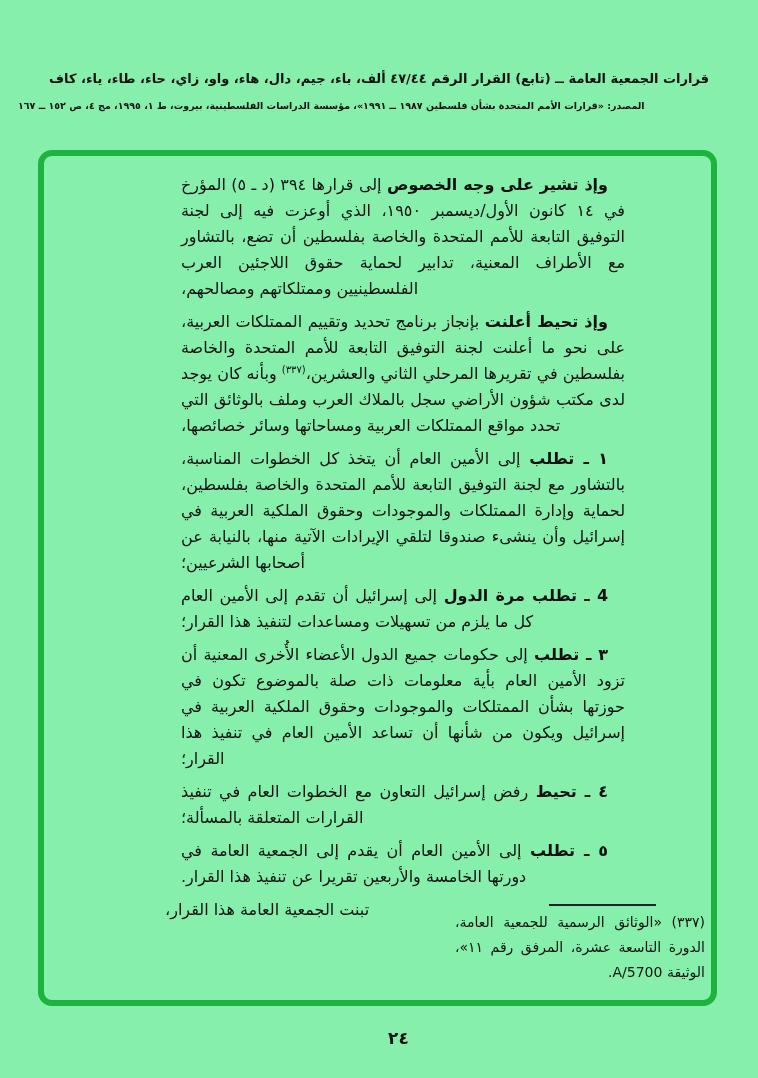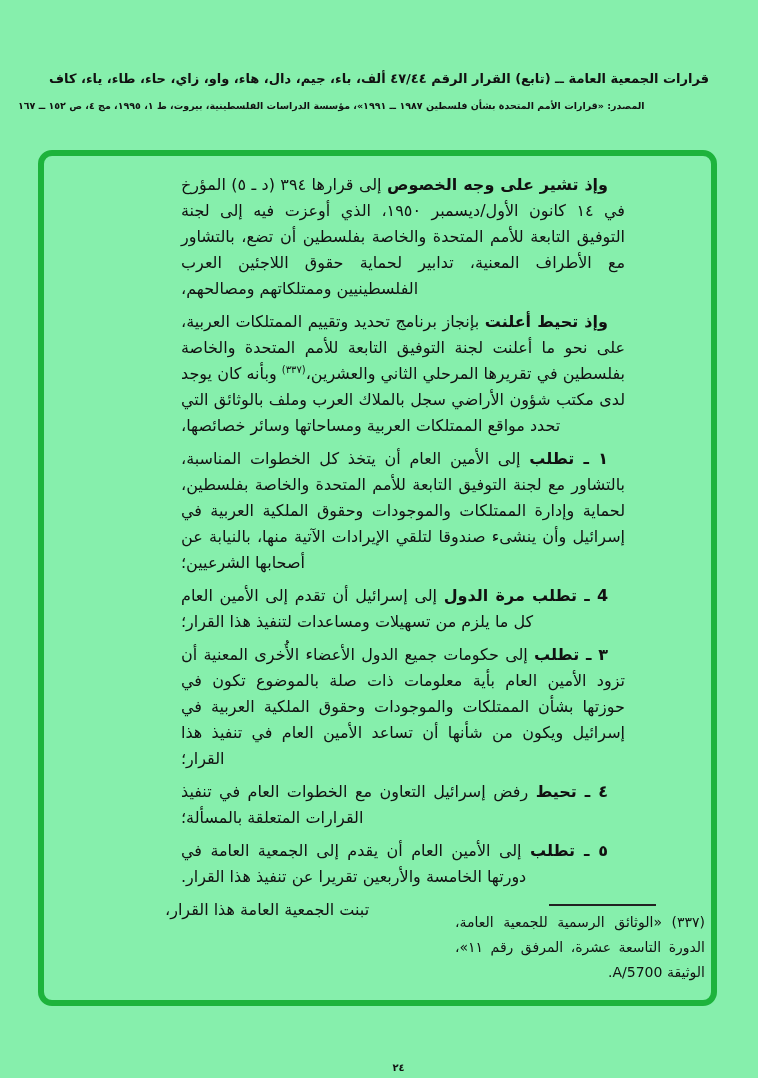--- a/index.html
+++ b/index.html
@@ -71,24 +71,24 @@
     position: absolute;
     left: 455px; top: 910px;
     width: 250px;
     direction: rtl;
     text-align: justify;
     font-size: 14px;
     line-height: 25px;
   }
   .pagenum {
     position: absolute;
-    top: 1062px; left: 0; right: 0;
+    top: 1028px; left: 0; right: 0;
     text-align: center;
     font-weight: bold;
-    font-size: 10px;
+    font-size: 17px;
     padding-left: 39px;
   }
 </style>
 </head>
 <body>
 
 <div class="page">
 
   <div class="hdr1">قرارات الجمعية العامة ــ (تابع) القرار الرقم ٤٧/٤٤ ألف، باء، جيم، دال، هاء، واو، زاي، حاء، طاء، ياء، كاف</div>
 

